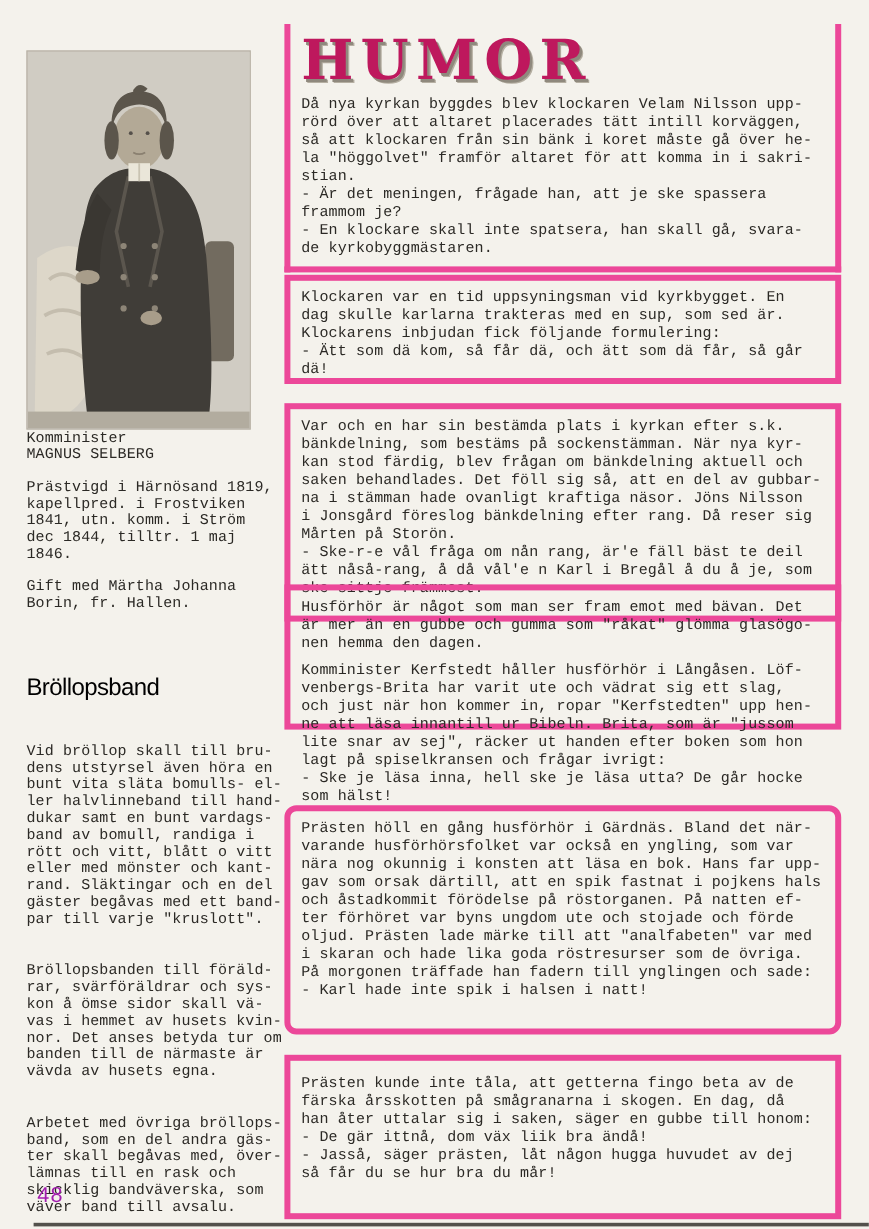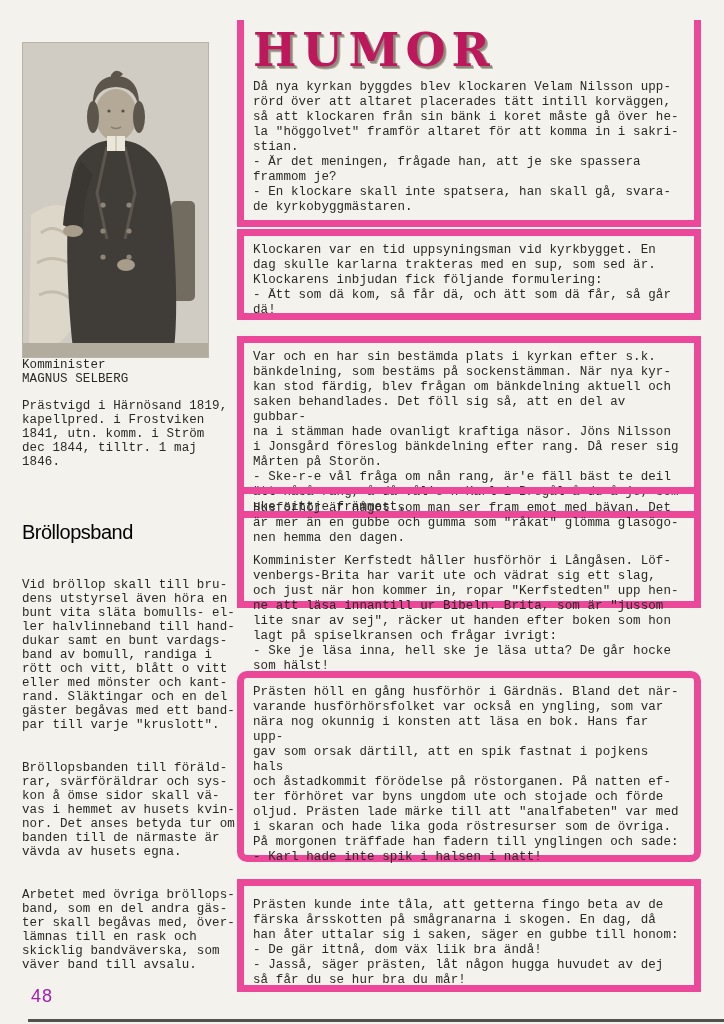--- a/index.html
+++ b/index.html
@@ -42,32 +42,32 @@
   .article-para { margin-top: 29px; }
   .page-number {
     position: absolute; left: 31px; top: 986px;
     font-family: "Liberation Sans", sans-serif;
     font-size: 18px; color: #a21caf; letter-spacing: 1px;
   }
   
   .right-col { position: absolute; left: 237px; top: 0; width: 464px; height: 1024px; }
   .hbox {
     position: absolute; left: 0; width: 464px;
-    border: 7px solid #ec4899;
+    border: 5px solid #ec4899;
     padding: 7px 8px 0 9px;
     background: transparent;
   }
   .hbox p { margin: 0; }
   #box1 { top: 20px;  height: 207px; border-top: none; }
   #box2 { top: 229px; height: 91px; }
   #box3 { top: 336px; height: 182px; }
   #box4 { top: 487px; height: 121px; }
   #box4 .para2 { margin-top: 8px; }
   #box5 { top: 671px; height: 191px; border-radius: 10px; }
-  #box6 { top: 879px; height: 113px; padding-top: 12px; }
+  #box6 { top: 879px; height: 137px; padding-top: 12px; }
   .humor-heading {
     font-family: "DejaVu Serif", serif;
     font-weight: 700;
     font-size: 46px;
     line-height: 46px;
     letter-spacing: 6px;
     color: #be185d;
     text-shadow: 2px 2px 0 #8f897d, 3px 3px 0 #b5afa2;
     margin: 0 0 7px 0;
   }
@@ -127,20 +127,22 @@
   </div>
 
   <p class="tw caption">Komminister
 MAGNUS SELBERG</p>
 
   <p class="tw bio-para">Prästvigd i Härnösand 1819,
 kapellpred. i Frostviken
 1841, utn. komm. i Ström
 dec 1844, tilltr. 1 maj
 1846.</p>
+  <p class="tw bio-para">Gift med Märtha Johanna
+Borin, fr. Hallen.</p>
 
   <h2 class="article-heading">Bröllopsband</h2>
 
   <p class="tw article-para">Vid bröllop skall till bru-
 dens utstyrsel även höra en
 bunt vita släta bomulls- el-
 ler halvlinneband till hand-
 dukar samt en bunt vardags-
 band av bomull, randiga i
 rött och vitt, blått o vitt

